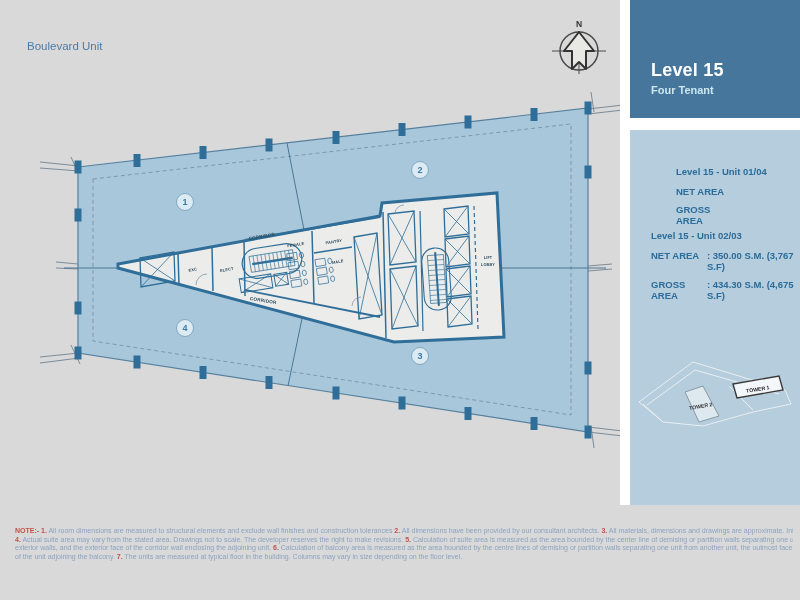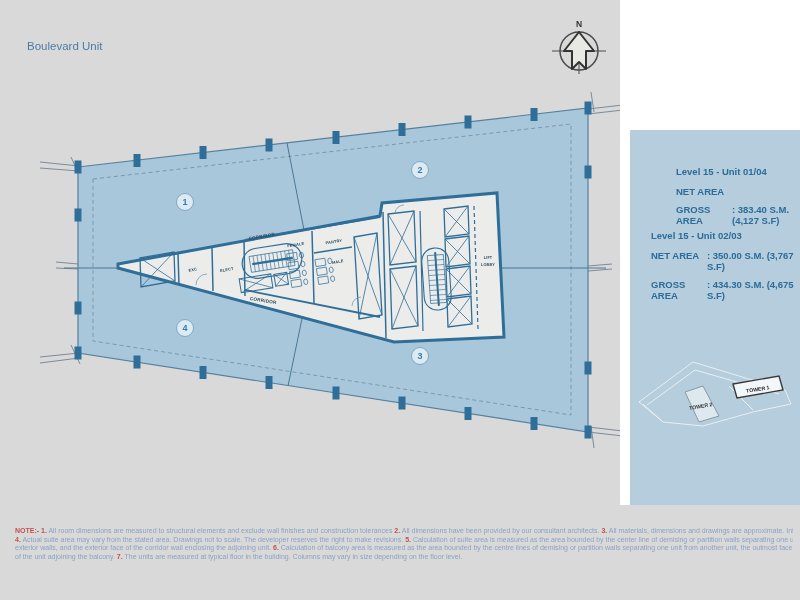--- a/index.html
+++ b/index.html
@@ -200,30 +200,33 @@
     <g>
       <line x1="552" y1="51" x2="606" y2="51" stroke="#4A4A4A" stroke-width="1"></line>
       <line x1="579" y1="31" x2="579" y2="74" stroke="#4A4A4A" stroke-width="1"></line>
       <circle cx="579" cy="51" r="19" fill="none" stroke="#4A4A4A" stroke-width="1.5"></circle>
       <path d="M579,32 L594,51 L586,51 L586,69 L579,62 L572,69 L572,51 L564,51 Z" fill="#E8E8E5" stroke="#333333" stroke-width="2" stroke-linejoin="round"></path>
       <text x="579" y="27" text-anchor="middle" font-family="Liberation Sans, sans-serif" font-size="8.5" font-weight="bold" fill="#333333">N</text>
     </g>
   </svg>
 
   <div class="sidebar">
+    <div class="sidebar-header">
+      <div class="level-title">Level 15</div>
+      <div class="level-sub">Four Tenant</div>
+    </div>
 
     <div class="info-panel">
       <div class="unit-block b1">
         <div class="unit-name">Level 15 - Unit  01/04</div>
         <div class="info-row">
           <span class="info-label">NET AREA</span>
         </div>
         <div class="info-row">
           <span class="info-label">GROSS AREA</span>
-          <span>: 383.40 S.M. (4,127 S.F)</span>
         </div>
       </div>
 
       <div class="unit-block b2">
         <div class="unit-name">Level 15 - Unit  02/03</div>
         <div class="info-row">
           <span class="info-label">NET AREA</span>
           <span>: 350.00 S.M. (3,767 S.F)</span>
         </div>
         <div class="info-row">

